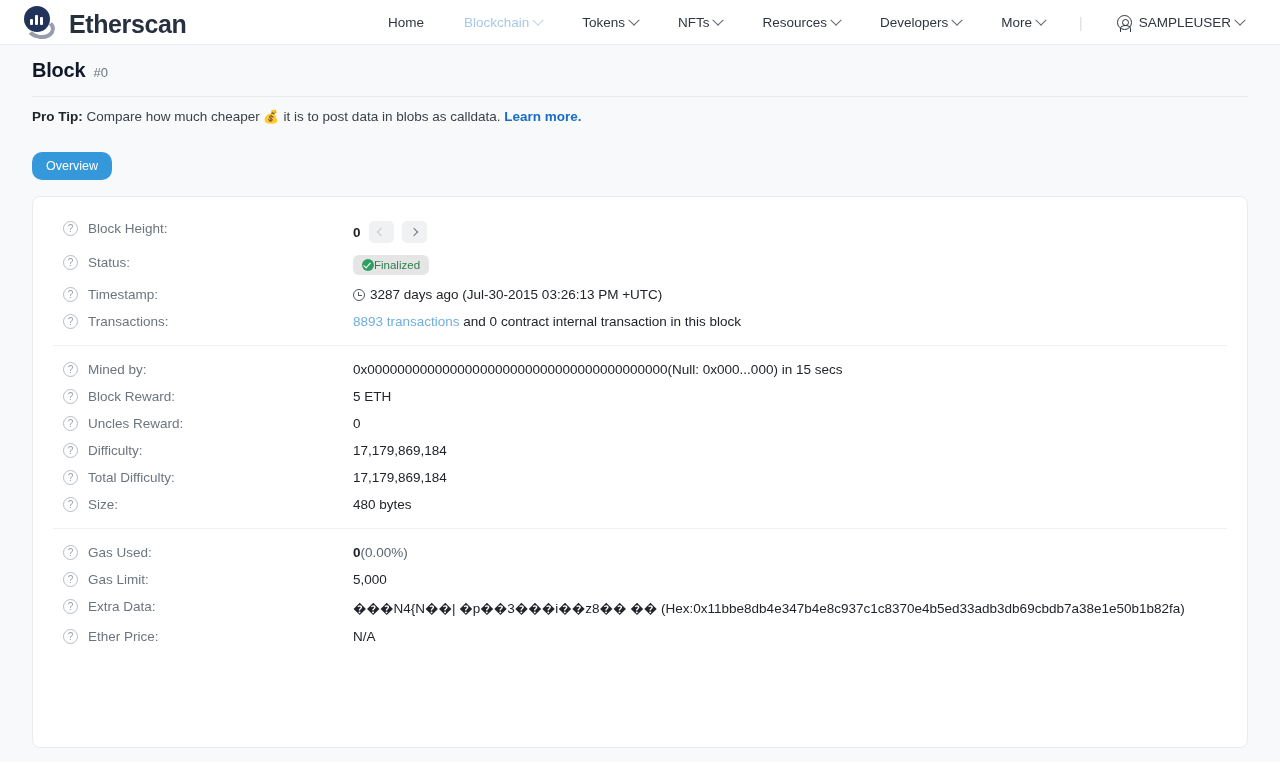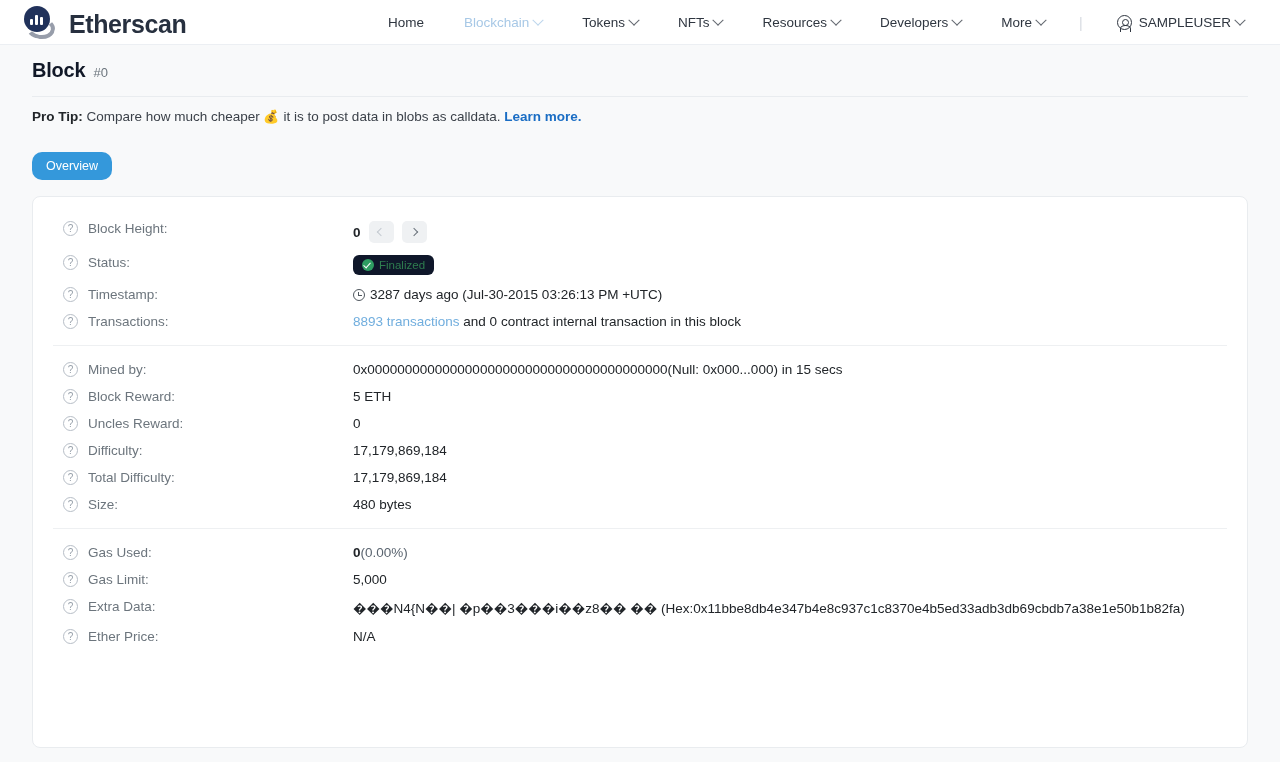--- a/index.html
+++ b/index.html
@@ -140,22 +140,22 @@
     display: inline-flex; align-items: center; justify-content: center;
     border: none;
   }
   .navbtn .arw {
     width: 6px; height: 6px; border-top: 1.5px solid #9aa2ab; border-right: 1.5px solid #9aa2ab;
   }
   .navbtn.prev .arw { transform: rotate(-135deg); border-color:#c3c9d0; }
   .navbtn.next .arw { transform: rotate(45deg); border-color:#6b737c; }
 
   .badge-final {
-    display: inline-flex; align-items: center; gap: 5px;
-    background: #0f172a; color: #2e7d4f;
+    display: inline-flex; align-items: center; 
+    background: #e5e5e5; color: #2e7d4f;
     border-radius: 6px; padding: 4px 9px; font-size: 11.5px;
   }
   .ck {
     width: 12px; height: 12px; border-radius: 50%; background:#2e9e62;
     position: relative; flex:none;
   }
   .ck::after {
     content:""; position:absolute; left:3.3px; top:2.4px;
     width:3.2px; height:6px; border-right:1.6px solid #fff; border-bottom:1.6px solid #fff;
     transform: rotate(42deg);

